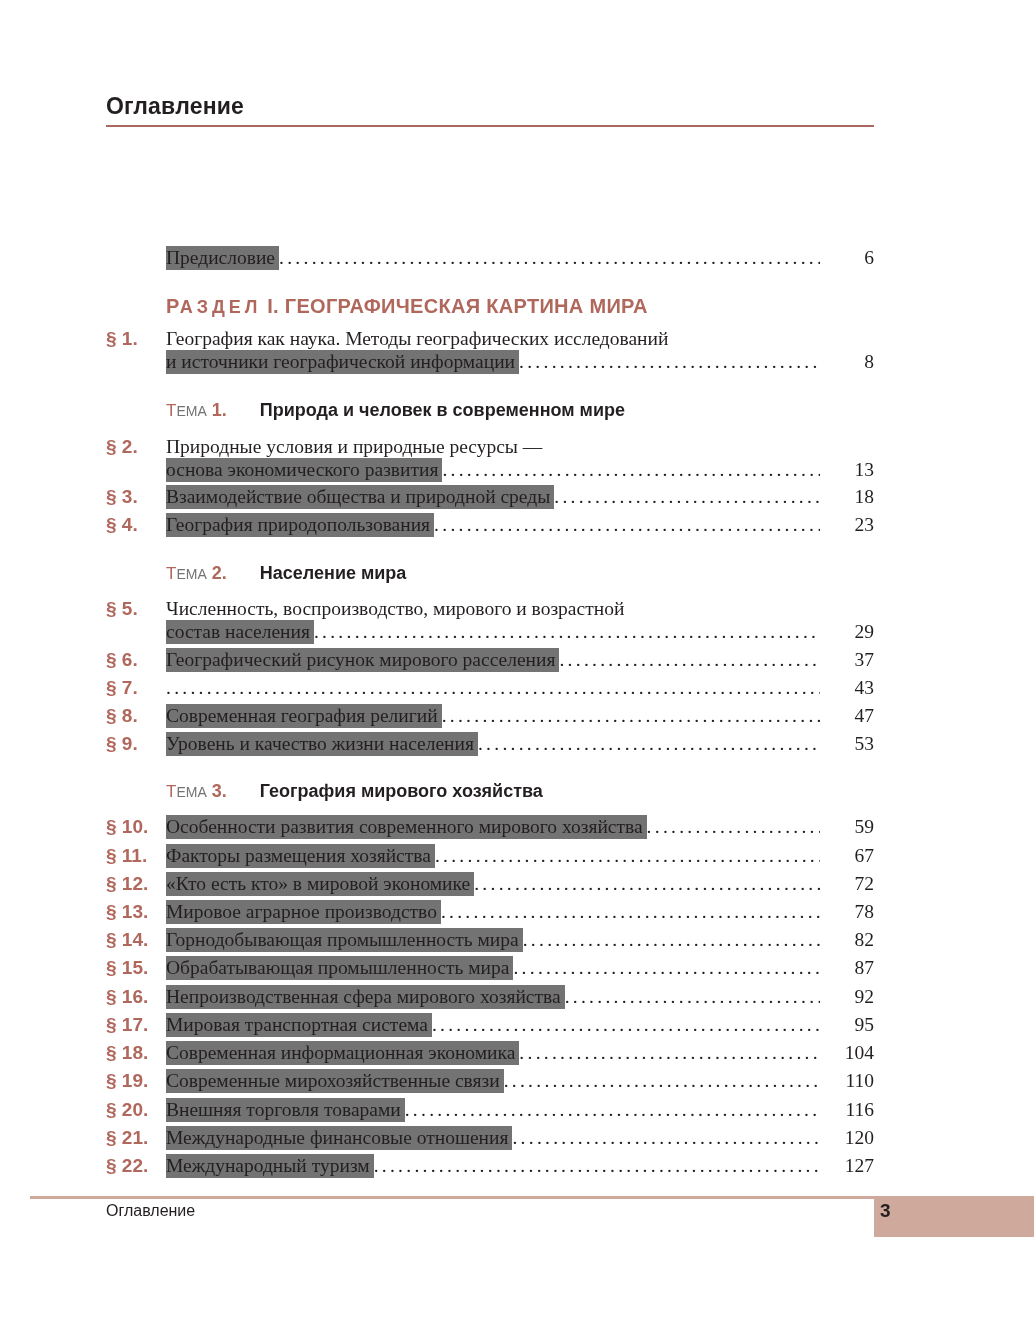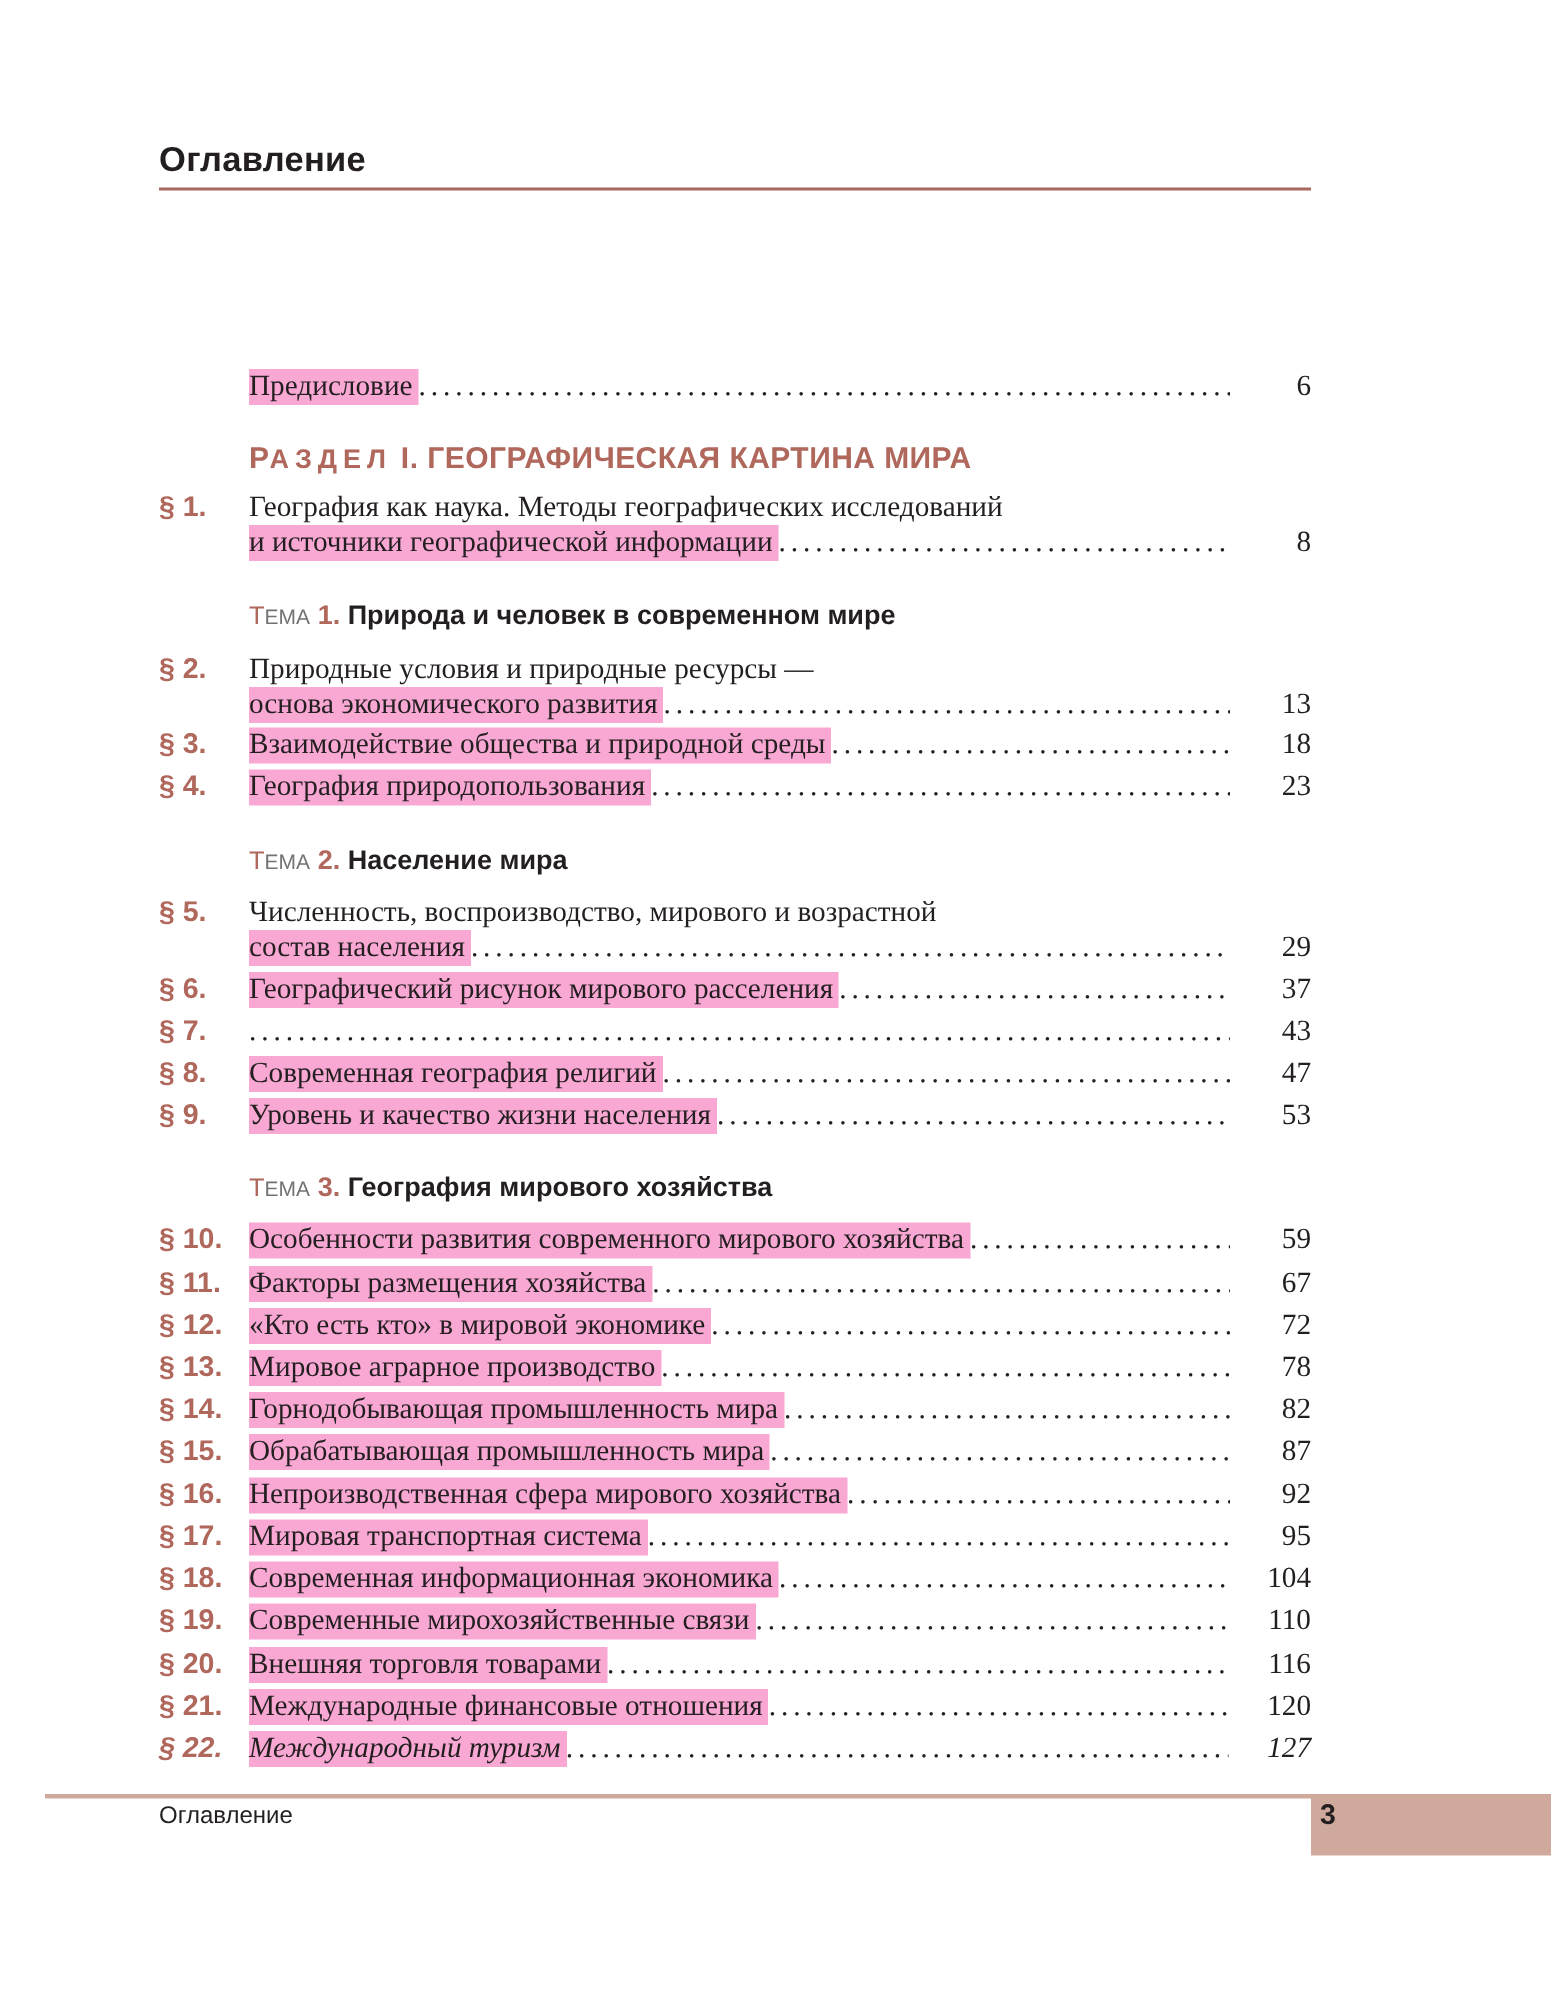--- a/index.html
+++ b/index.html
@@ -18,41 +18,41 @@
     }
     .num {
       position: absolute; left: 0; top: 0;
       font-family: "Liberation Sans", sans-serif; font-weight: bold; font-size: 19px;
       color: #b0675c;
     }
     .text-line { position: absolute; left: 60px; top: 0; white-space: nowrap; }
     .lead {
       position: absolute; left: 60px; right: 0; top: 0; display: flex; align-items: baseline;
     }
-    .lead .t { white-space: nowrap; padding-right: 4px; background: #f9a8d4; }
+    .lead .t { white-space: nowrap; padding-right: 4px; background: #737373; }
     .lead .dots {
       flex: 1; overflow: hidden; white-space: nowrap; color: #231f20;
       letter-spacing: 3.2px; margin-right: 26px;
     }
     .lead .dots::before { content: ". . . . . . . . . . . . . . . . . . . . . . . . . . . . . . . . . . . . . . . . . . . . . . . . . . . . . . . . . . . . . . . . . . . . . . . . . . . . . . . . . . ."; letter-spacing: 0; word-spacing: -1.6px; }
     .lead .pg { min-width: 28px; text-align: right; white-space: nowrap; }
 
     .section-head {
       position: absolute; left: 60px;
       font-family: "Liberation Sans", sans-serif; font-weight: bold; font-size: 20px;
       color: #b0675c; letter-spacing: 0.3px; white-space: nowrap;
     }
     .section-head .small { font-size: 18px; letter-spacing: 4px; }
     .theme-head {
       position: absolute; left: 60px;
       font-family: "Liberation Sans", sans-serif; font-weight: bold; font-size: 18px; white-space: nowrap;
     }
     .theme-head .lbl { color: #737373; font-weight: normal; font-size: 14px; }
     .theme-head .n { color: #b0675c; }
-    .theme-head .tt { color: #231f20; }
+    .theme-head .tt { color: #231f20; margin-left: 28px; }
 
     .footer-rule { position: absolute; left: 30px; top: 1196px; width: 1004px; height: 3px; background: #cfa99c; }
     .footer-text {
       position: absolute; left: 106px; top: 1202px;
       font-family: "Liberation Sans", sans-serif; font-size: 16px; color: #231f20;
     }
     .page-box {
       position: absolute; left: 874px; top: 1196px; width: 160px; height: 41px; background: #cfa99c;
     }
     .page-num {
@@ -273,21 +273,21 @@
         </div>
       </div>
       <div class="row" style="top: 1126px;">
         <span class="num">§ 21.</span>
         <div class="lead">
           <span class="t">Международные финансовые отношения</span>
           <span class="dots"></span>
           <span class="pg">120</span>
         </div>
       </div>
-      <div class="row" style="top: 1154px; font-style: italic;">
+      <div class="row" style="top: 1154px;">
         <span class="num">§ 22.</span>
         <div class="lead">
           <span class="t">Международный туризм</span>
           <span class="dots"></span>
           <span class="pg">127</span>
         </div>
       </div>
     </div>
 </div>
 

